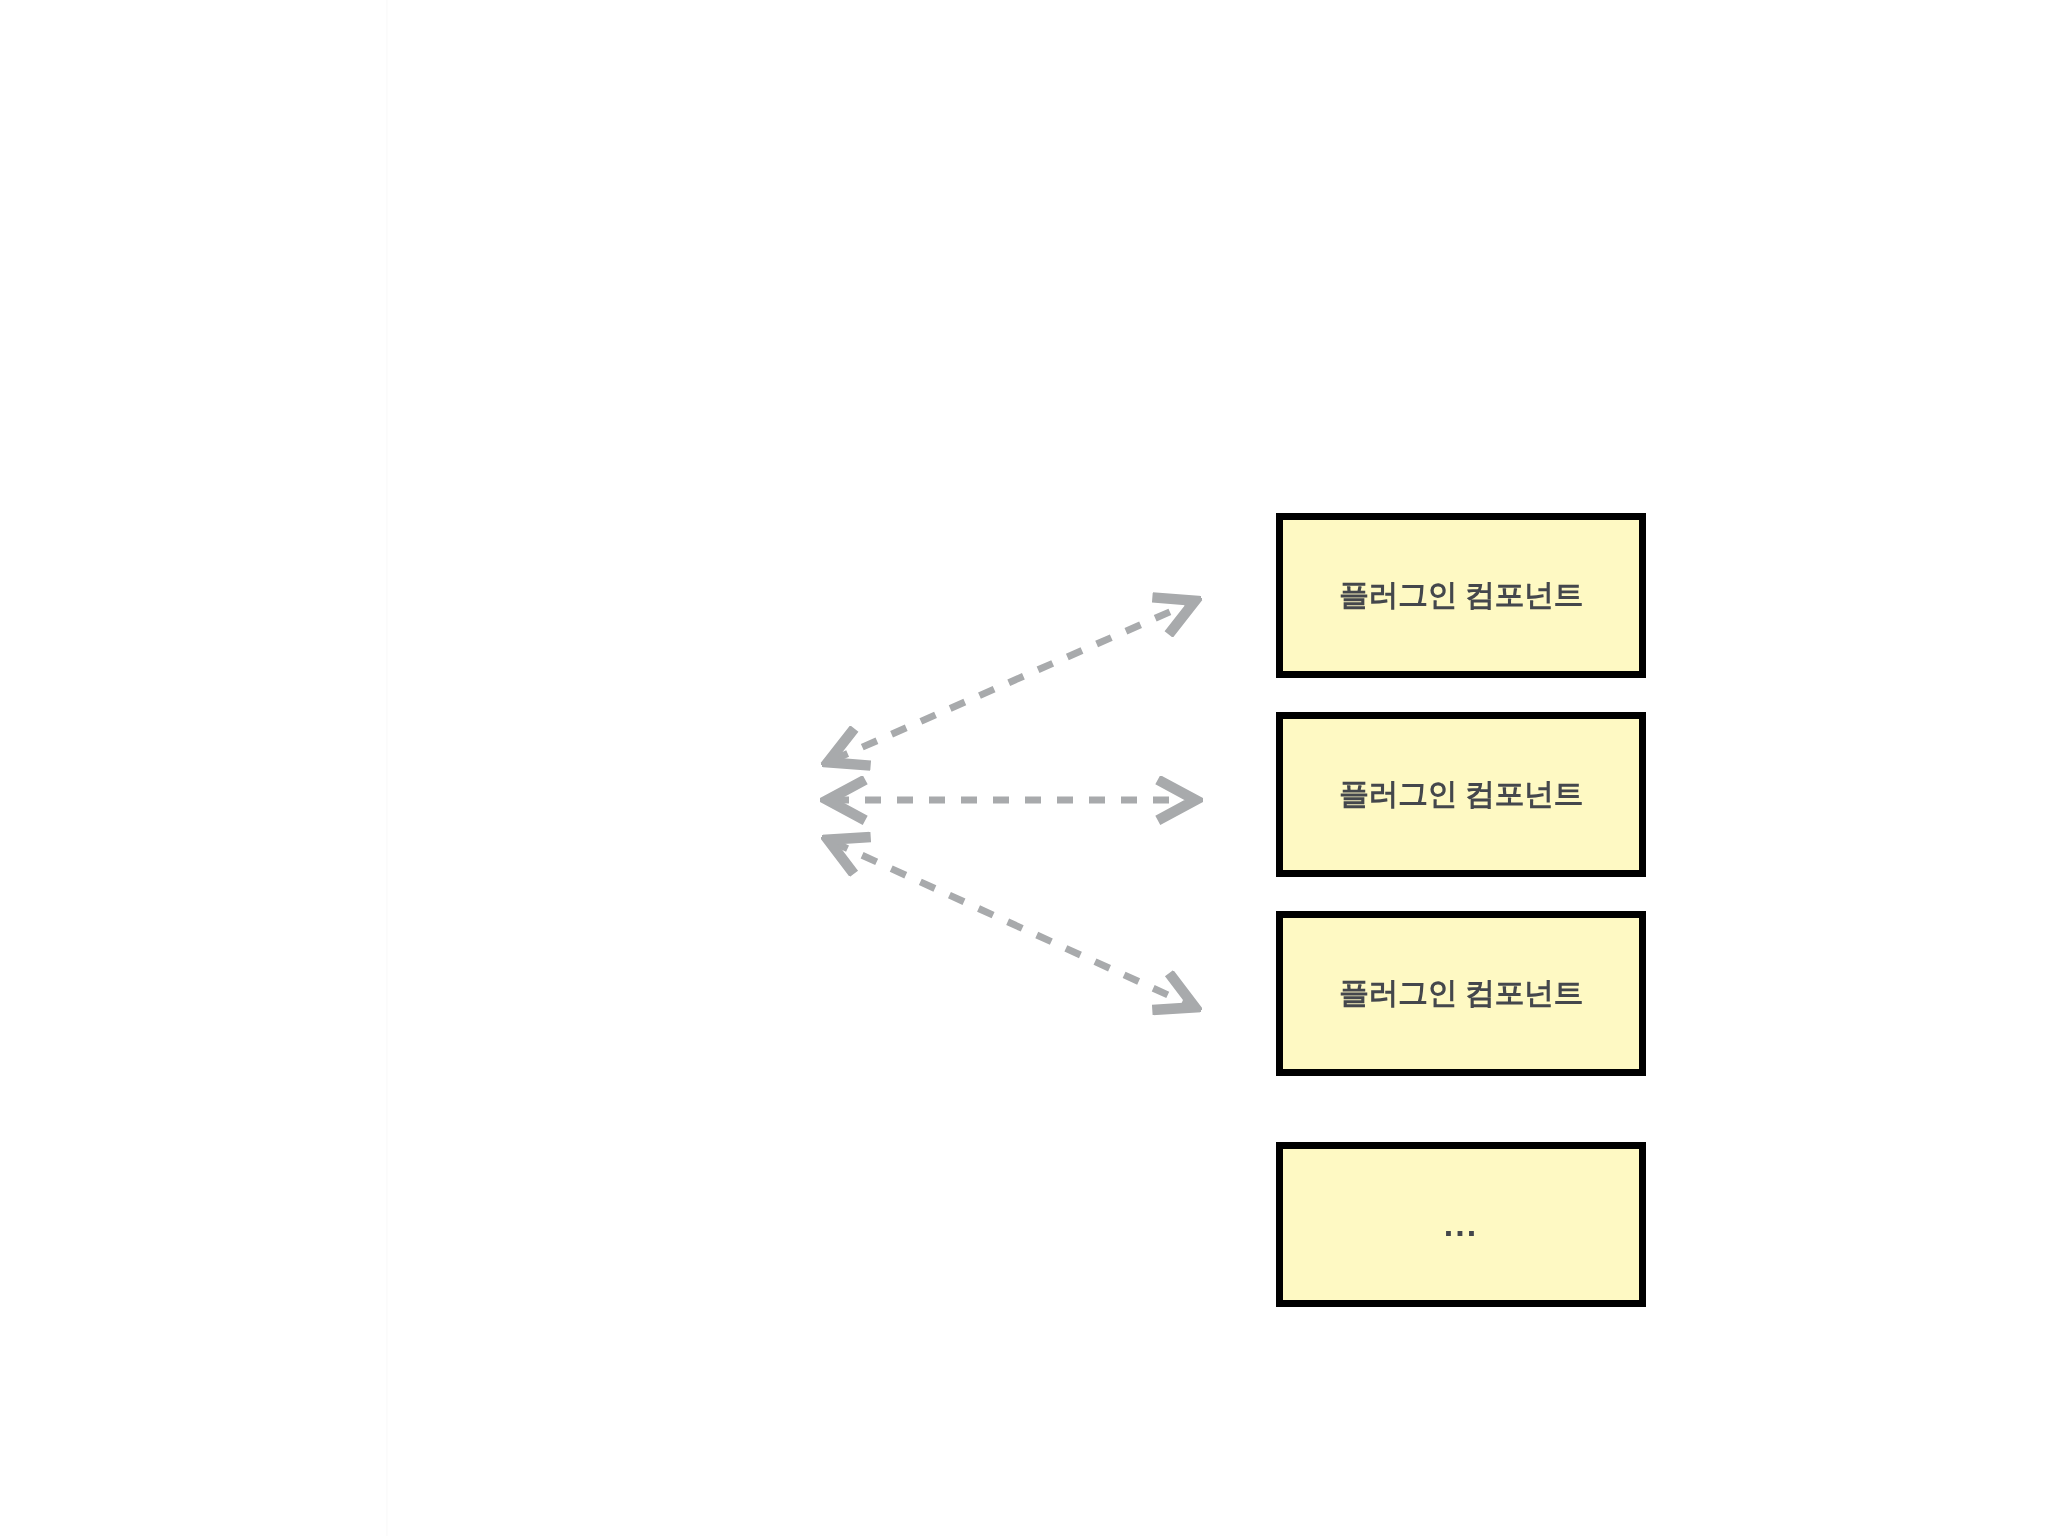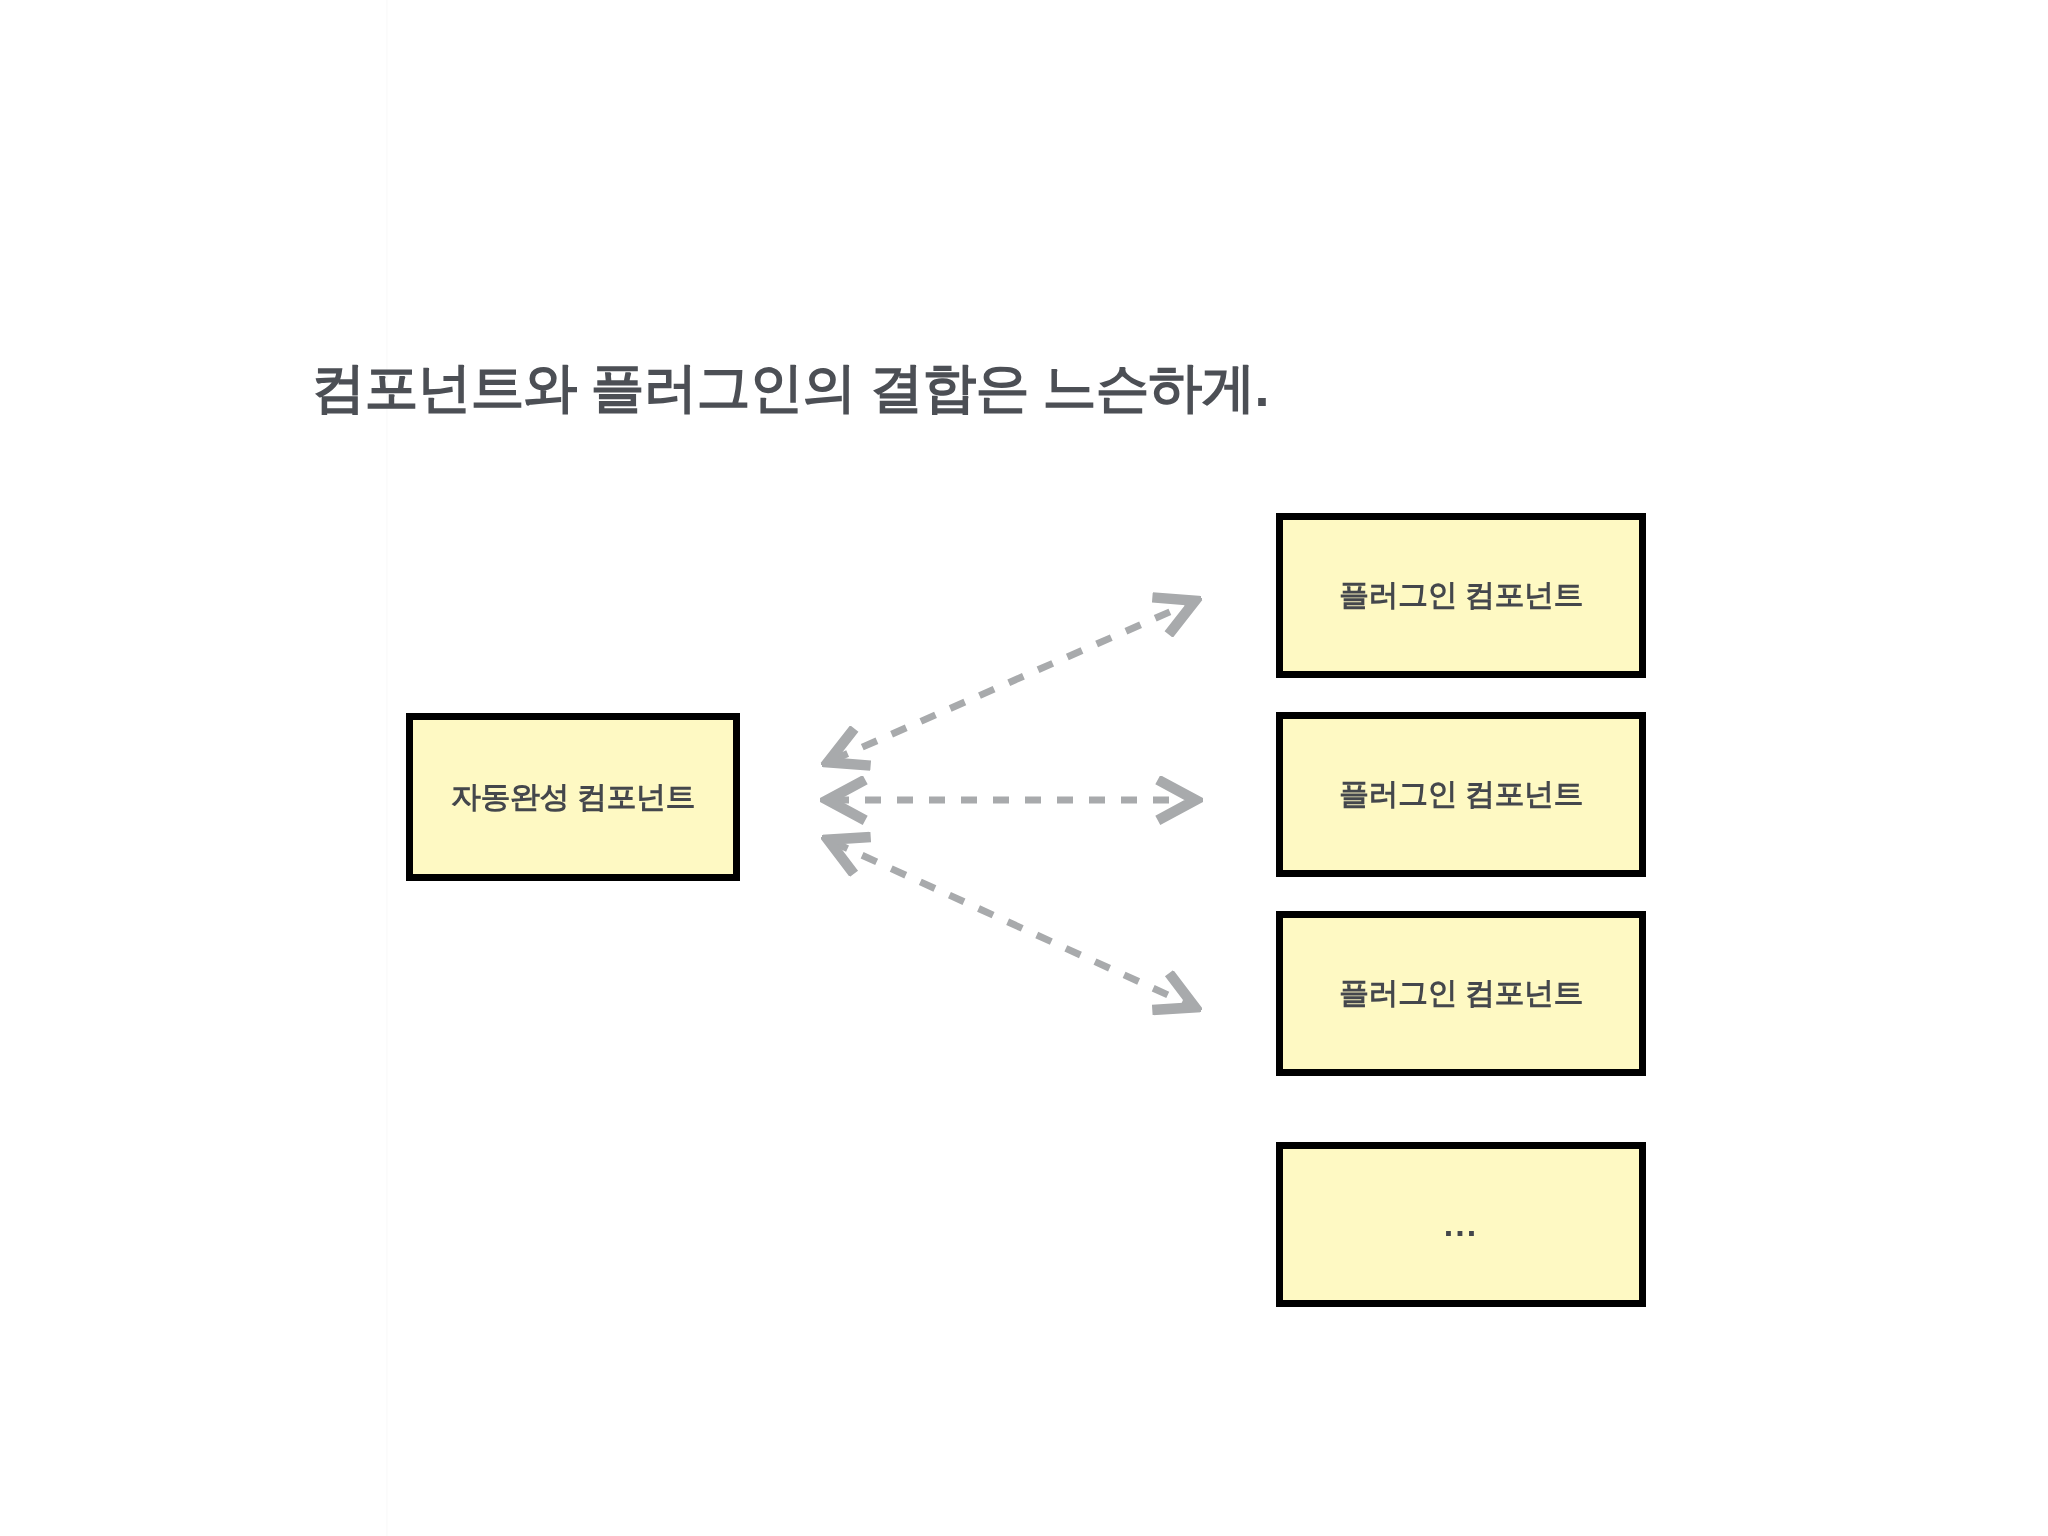--- a/index.html
+++ b/index.html
@@ -100,42 +100,38 @@
   }
 </style>
 </head>
 <body>
 
 <div id="slide">
 
   <div id="content-edge"></div>
 
 
-  <div id="slide-subtitle">컴포넌트와 플러그인의 결합은 느슨하게.</div>
 
   <svg id="arrow-layer" viewBox="0 0 2048 1536">
     <defs>
       <marker id="head-end" markerWidth="7" markerHeight="7" refX="5.2" refY="3.5" orient="auto" markerUnits="strokeWidth">
         <path d="M0.6,0.6 L6,3.5 L0.6,6.4" fill="none" stroke="#A8AAAC" stroke-width="1.5" stroke-linecap="butt" stroke-linejoin="miter"></path>
       </marker>
       <marker id="head-start" markerWidth="7" markerHeight="7" refX="1.8" refY="3.5" orient="auto" markerUnits="strokeWidth">
         <path d="M6.4,0.6 L1,3.5 L6.4,6.4" fill="none" stroke="#A8AAAC" stroke-width="1.5" stroke-linecap="butt" stroke-linejoin="miter"></path>
       </marker>
     </defs>
 
     <line x1="833" y1="760" x2="1190" y2="603" stroke="#A8AAAC" stroke-width="7" stroke-dasharray="16 16" stroke-linecap="butt" marker-start="url(#head-start)" marker-end="url(#head-end)"></line>
 
     <line x1="833" y1="800" x2="1190" y2="800" stroke="#A8AAAC" stroke-width="7" stroke-dasharray="16 16" stroke-linecap="butt" marker-start="url(#head-start)" marker-end="url(#head-end)"></line>
 
     <line x1="833" y1="842" x2="1190" y2="1005" stroke="#A8AAAC" stroke-width="7" stroke-dasharray="16 16" stroke-linecap="butt" marker-start="url(#head-start)" marker-end="url(#head-end)"></line>
   </svg>
 
-  <div class="node-box" id="source-box">
-    <span class="node-label">자동완성 컴포넌트</span>
-  </div>
 
   <div class="node-box" id="plugin-box-0">
     <span class="node-label">플러그인 컴포넌트</span>
   </div>
 
   <div class="node-box" id="plugin-box-1">
     <span class="node-label">플러그인 컴포넌트</span>
   </div>
 
   <div class="node-box" id="plugin-box-2">

